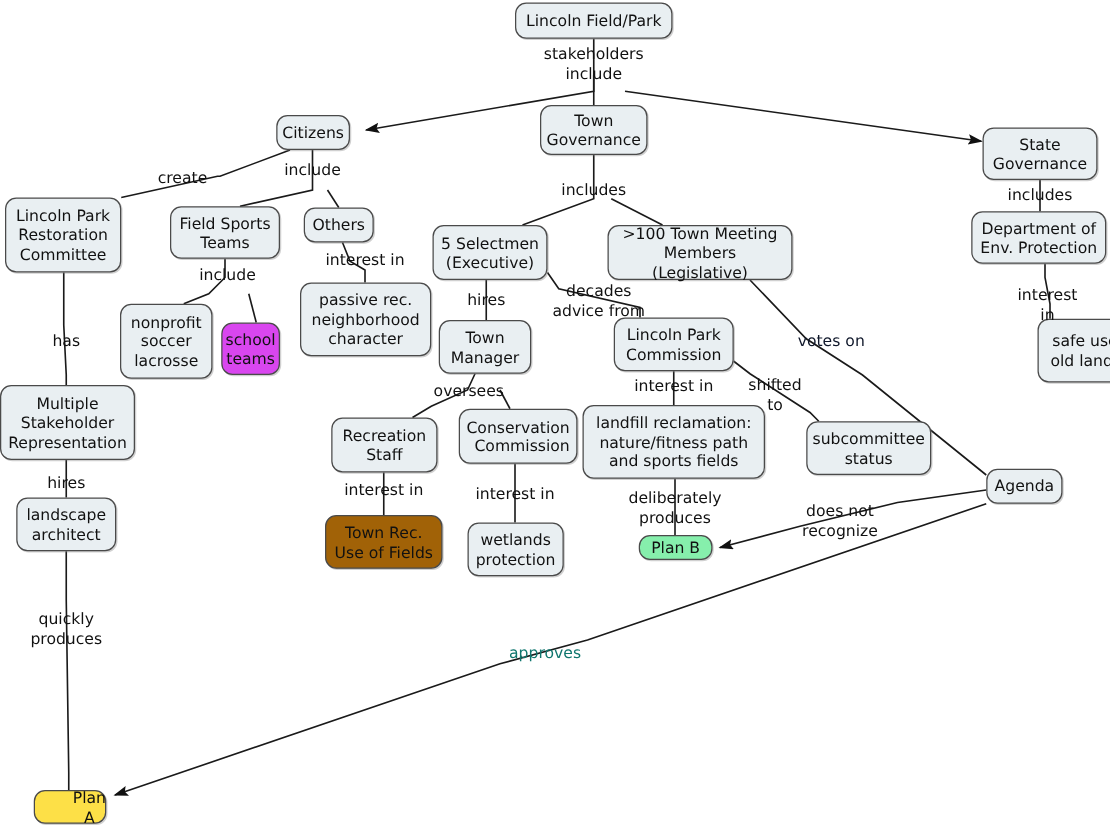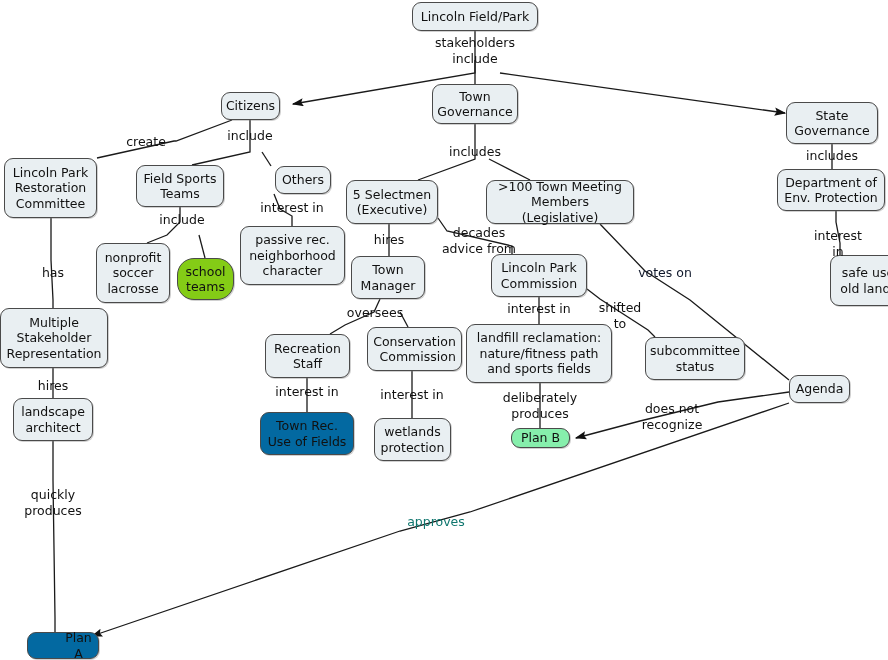--- a/index.html
+++ b/index.html
@@ -98,62 +98,62 @@
       <div class="node" style="left: 221px; top: 92px; width: 59px; height: 28px; background: rgb(233, 239, 242); border-color: rgb(74, 74, 74);">Citizens</div>
       <div class="node" style="left: 432px; top: 84px; width: 86px; height: 40px; background: rgb(233, 239, 242); border-color: rgb(74, 74, 74);">Town
 Governance</div>
       <div class="node" style="left: 786px; top: 102px; width: 92px; height: 42px; background: rgb(233, 239, 242); border-color: rgb(74, 74, 74);">State
 Governance</div>
       <div class="node" style="left: 4px; top: 158px; width: 93px; height: 60px; background: rgb(233, 239, 242); border-color: rgb(74, 74, 74);">Lincoln Park
 Restoration
 Committee</div>
       <div class="node" style="left: 136px; top: 165px; width: 88px; height: 42px; background: rgb(233, 239, 242); border-color: rgb(74, 74, 74);">Field Sports
 Teams</div>
-      <div class="node" style="left: 243px; top: 166px; width: 56px; height: 28px; background: rgb(233, 239, 242); border-color: rgb(74, 74, 74); margin-left: 32px;">Others</div>
+      <div class="node" style="left: 243px; top: 166px; width: 56px; height: 28px; background: rgb(233, 239, 242); border-color: rgb(74, 74, 74);">Others</div>
       <div class="node" style="left: 346px; top: 180px; width: 92px; height: 44px; background: rgb(233, 239, 242); border-color: rgb(74, 74, 74);">5 Selectmen
 (Executive)</div>
       <div class="node" style="left: 486px; top: 180px; width: 148px; height: 44px; background: rgb(233, 239, 242); border-color: rgb(74, 74, 74);">&gt;100 Town Meeting
 Members (Legislative)</div>
       <div class="node" style="left: 777px; top: 169px; width: 108px; height: 42px; background: rgb(233, 239, 242); border-color: rgb(74, 74, 74);">Department of
 Env. Protection</div>
       <div class="node" style="left: 96px; top: 243px; width: 74px; height: 60px; background: rgb(233, 239, 242); border-color: rgb(74, 74, 74);">nonprofit
 soccer
 lacrosse</div>
-      <div class="node" style="left: 177px; top: 258px; width: 57px; height: 42px; background: #84cc16; border-color: rgb(74, 74, 74); border-radius: 17px;">school
+      <div class="node" style="left: 177px; top: 258px; width: 47px; height: 42px; background: #d946ef; border-color: rgb(74, 74, 74);">school
 teams</div>
       <div class="node" style="left: 240px; top: 226px; width: 105px; height: 59px; background: rgb(233, 239, 242); border-color: rgb(74, 74, 74);">passive rec.
 neighborhood
 character</div>
       <div class="node" style="left: 351px; top: 256px; width: 74px; height: 43px; background: rgb(233, 239, 242); border-color: rgb(74, 74, 74);">Town
 Manager</div>
       <div class="node" style="left: 491px; top: 254px; width: 96px; height: 43px; background: rgb(233, 239, 242); border-color: rgb(74, 74, 74);">Lincoln Park
 Commission</div>
       <div class="node" style="left: 794px; top: 255px; width: 92px; height: 51px; background: rgb(233, 239, 242); border-color: rgb(74, 74, 74); margin-left: 36px;">safe use of
 old landfills</div>
       <div class="node" style="left: 265px; top: 334px; width: 85px; height: 44px; background: rgb(233, 239, 242); border-color: rgb(74, 74, 74);">Recreation
 Staff</div>
       <div class="node" style="left: 367px; top: 327px; width: 95px; height: 44px; background: rgb(233, 239, 242); border-color: rgb(74, 74, 74); text-align: right;">Conservation
 Commission</div>
       <div class="node" style="left: 466px; top: 324px; width: 146px; height: 59px; background: rgb(233, 239, 242); border-color: rgb(74, 74, 74);">landfill reclamation:
 nature/fitness path
 and sports fields</div>
       <div class="node" style="left: 645px; top: 337px; width: 100px; height: 43px; background: rgb(233, 239, 242); border-color: rgb(74, 74, 74);">subcommittee
 status</div>
       <div class="node" style="left: 789px; top: 375px; width: 61px; height: 28px; background: rgb(233, 239, 242); border-color: rgb(74, 74, 74);">Agenda</div>
-      <div class="node" style="left: 260px; top: 412px; width: 94px; height: 43px; background: #0369a1; border-color: rgb(74, 74, 74);">Town Rec.
+      <div class="node" style="left: 260px; top: 412px; width: 94px; height: 43px; background: #a16207; border-color: rgb(74, 74, 74);">Town Rec.
 Use of Fields</div>
       <div class="node" style="left: 374px; top: 418px; width: 77px; height: 43px; background: rgb(233, 239, 242); border-color: rgb(74, 74, 74);">wetlands
 protection</div>
       <div class="node" style="left: 511px; top: 428px; width: 59px; height: 20px; background: #86efac; border-color: rgb(74, 74, 74);">Plan B</div>
       <div class="node" style="left: 13px; top: 398px; width: 80px; height: 43px; background: rgb(233, 239, 242); border-color: rgb(74, 74, 74);">landscape
 architect</div>
       <div class="node" style="left: 0px; top: 308px; width: 108px; height: 60px; background: rgb(233, 239, 242); border-color: rgb(74, 74, 74);">Multiple
 Stakeholder
 Representation</div>
-      <div class="node" style="left: 27px; top: 632px; width: 72px; height: 27px; background: #0369a1; border-color: rgb(74, 74, 74); padding-left: 36px;">Plan A</div>
+      <div class="node" style="left: 27px; top: 632px; width: 58px; height: 27px; background: #fde047; border-color: rgb(74, 74, 74); padding-left: 36px;">Plan A</div>
     </div>
   <div id="label-layer">
       <div class="link-label" style="left: 475px; top: 35px; color: rgb(17, 17, 17);">stakeholders
 include</div>
       <div class="link-label" style="left: 146px; top: 134px; color: rgb(17, 17, 17);">create</div>
       <div class="link-label" style="left: 250px; top: 128px; color: rgb(17, 17, 17);">include</div>
       <div class="link-label" style="left: 182px; top: 212px; color: rgb(17, 17, 17);">include</div>
       <div class="link-label" style="left: 292px; top: 200px; color: rgb(17, 17, 17);">interest in</div>
       <div class="link-label" style="left: 475px; top: 144px; color: rgb(17, 17, 17);">includes</div>
       <div class="link-label" style="left: 389px; top: 232px; color: rgb(17, 17, 17);">hires</div>

